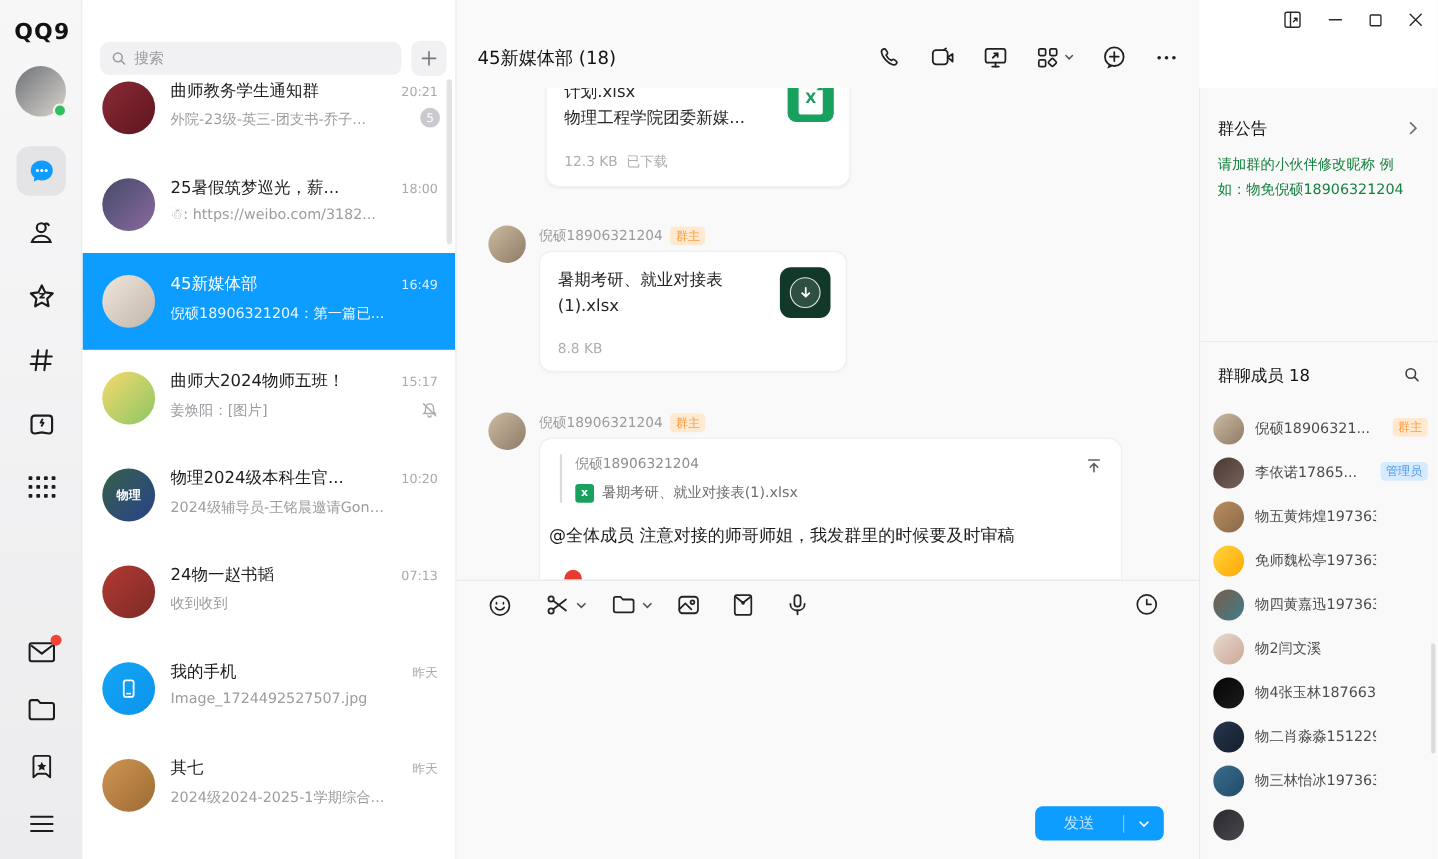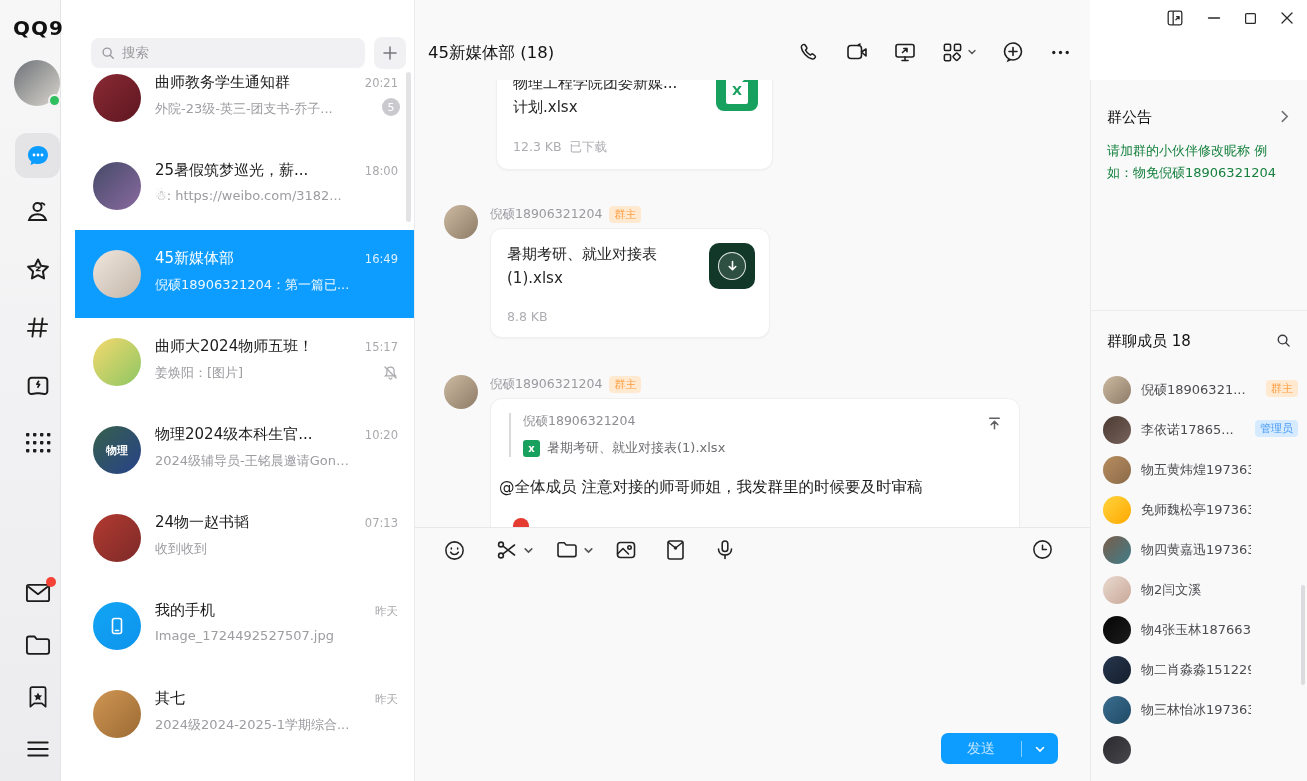--- a/index.html
+++ b/index.html
@@ -1,21 +1,21 @@
 <!DOCTYPE html>
 <html><head>
 <meta charset="utf-8">
 <style>
   * { margin:0; padding:0; box-sizing:border-box; }
   html,body { width:1307px; height:781px; overflow:hidden; }
   body { font-family:"DejaVu Sans","Liberation Sans",sans-serif; background:#fff; position:relative; color:#1f1f1f; }
   svg { display:block; }
 
   
-  .rail { position:absolute; left:0; top:0; width:61px; height:781px;
+  .rail { position:absolute; left:0; top:0; width:75px; height:781px;
           background:linear-gradient(#f7f7f8,#ececee); border-right:1px solid #e4e4e6; }
   .logo { position:absolute; left:13px; top:16px; font-size:20px; font-weight:700; letter-spacing:1px; color:#111; }
   .self-avatar { position:absolute; left:14px; top:60px; width:46px; height:46px; border-radius:50%;
           background:linear-gradient(135deg,#6e7278,#d9d5cd); }
   .self-avatar .dot { position:absolute; right:-1px; bottom:-1px; width:13px; height:13px; border-radius:50%;
           background:#2ebf5f; border:2px solid #f1f1f2; }
   .rail-chat { position:absolute; left:15px; top:133px; width:45px; height:45px; border-radius:12px;
           background:#e4e4e7; display:flex; align-items:center; justify-content:center; }
   .rail-ic { position:absolute; left:0; width:75px; display:flex; justify-content:center; }
   .red-dot { position:absolute; width:10px; height:10px; border-radius:50%; background:#f44236; right:20px; top:-4px; }
@@ -41,21 +41,21 @@
              background:#c9c9ce; color:#fff; font-size:11px; display:none; align-items:center; justify-content:center; padding:0 4px; }
   .c-bell { position:absolute; right:15px; top:46px; display:none; }
   .item.selected { background:#0d9cff;padding-left:47px; }
   .item.selected .c-title { color:#fff; }
   .item.selected .c-time { color:rgba(255,255,255,.85); }
   .item.selected .c-sub { color:rgba(255,255,255,.92); }
   .list-scroll { position:absolute; right:3px; top:72px; width:5px; height:150px; border-radius:3px; background:#e3e3e6; }
 
   
   .main { position:absolute; left:414px; top:0; width:676px; height:781px; background:#f9f9fa; border-left:1px solid #ebebed; }
-  .chat-title { position:absolute; left:13px; top:42px; font-size:16.5px; color:#131313; }
+  .chat-title { position:absolute; left:19px; top:42px; font-size:16.5px; color:#131313; }
   .header-actions { position:absolute; right:18px; top:40px; display:flex; align-items:center; gap:24px; }
   .hdr-group { display:flex; align-items:center; gap:3px; }
 
   .messages { position:absolute; left:0; top:80px; width:676px; height:447px; overflow:hidden; }
   .card { position:absolute; background:#fff; border:1px solid #f0f0f1; border-radius:12px;
           box-shadow:0 1px 2px rgba(0,0,0,.04); }
   .f-line { font-size:15px; color:#262626; line-height:24px; }
   .f-meta { position:absolute; left:16px; bottom:13px; font-size:12.5px; color:#adadb2; }
   .xls-big { position:absolute; right:14px; top:10px; width:42px; height:42px; background:#18a05e; border-radius:8px;
              display:flex; align-items:center; justify-content:center; }
@@ -340,22 +340,22 @@
       <circle cx="5" cy="12" r="1.7"></circle>
         <circle cx="12" cy="12" r="1.7"></circle>
         <circle cx="19" cy="12" r="1.7"></circle>
     </svg>
   </div>
 
   <div class="messages">
 
     <div class="card" style="left:81px; top:-22px; width:277px; height:112px;">
       <div style="padding:12px 70px 0 16px;">
+        <div class="f-line">计划.xlsx</div>
         <div class="f-line">物理工程学院团委新媒...</div>
-        <div class="f-line">计划.xlsx</div>
       </div>
       <div class="f-meta">
         <span>12.3 KB</span>&nbsp;&nbsp;<span>已下载</span>
       </div>
       <div class="xls-big">
         <div class="xls-page">
             <div class="fold"></div>
             <span class="x">X</span>
           </div>
       </div>

